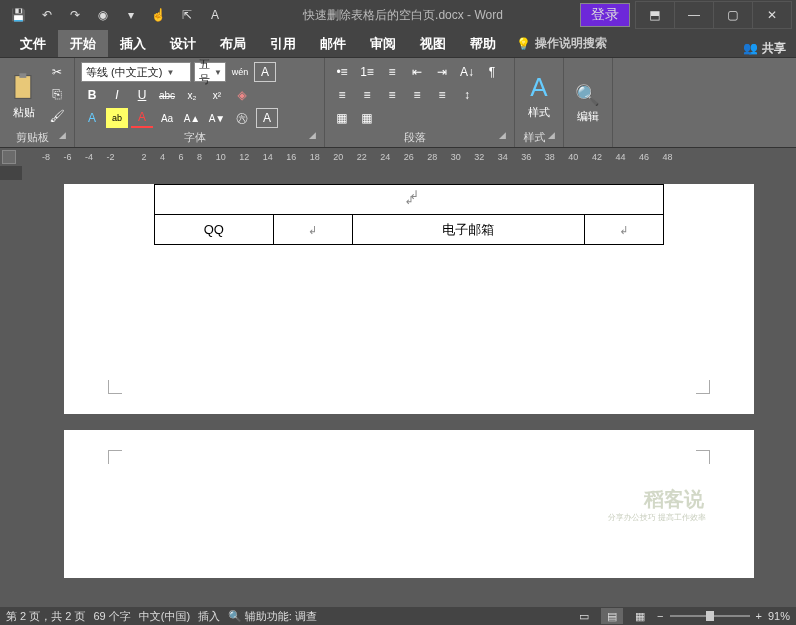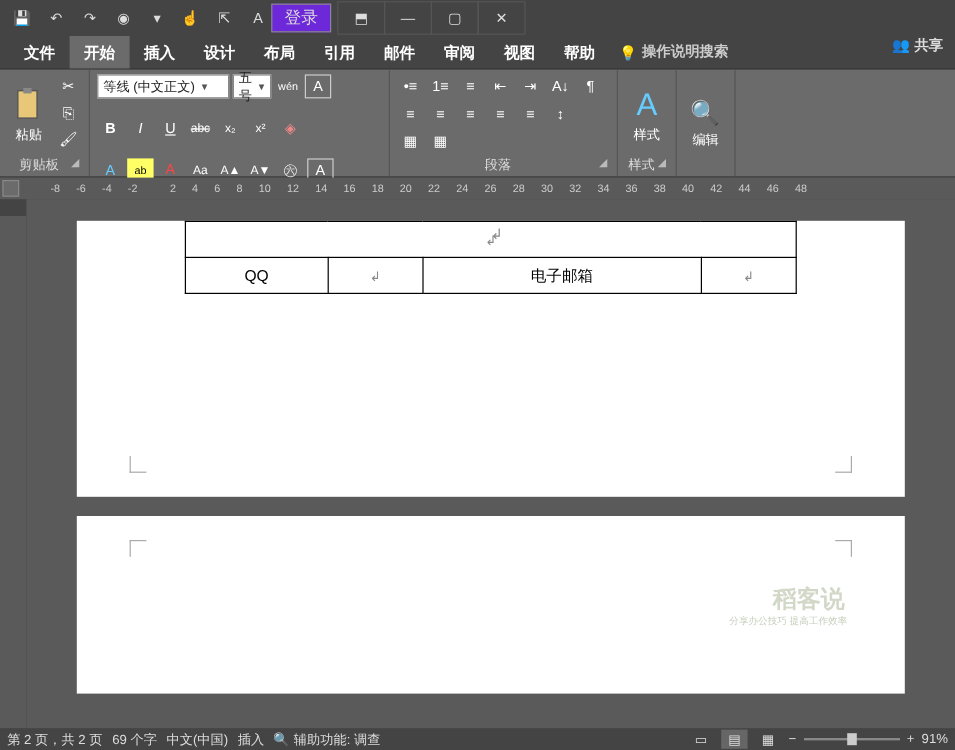--- a/index.html
+++ b/index.html
@@ -12,21 +12,21 @@
 .titlebar .title { flex: 1; text-align: center; color: #bbb; font-size: 12px; }
 .titlebar .wincontrols { display: flex; gap: 0; }
 .titlebar .wincontrols span { width: 40px; height: 28px; display: inline-flex; align-items: center; justify-content: center; color: #ddd; border: 1px solid #555; margin-left: -1px; }
 .titlebar .login { border: 1px solid #888; padding: 2px 10px; color: #ddd; font-size: 14px; margin-right: 6px; background: #6d28d9; }
 
 
 .tabs { height: 28px; display: flex; align-items: stretch; padding-left: 8px; background: #444; border-bottom: 1px solid #333; font-weight: bold; }
 .tab { padding: 0 12px; display: flex; align-items: center; color: #fff; font-size: 13px; cursor: pointer; }
 .tab.active { background: #6b6b6b; }
 .tab.file { color: #fff; }
-.tabs .right { margin-left: auto; padding-right: 10px; display: flex; align-items: flex-start; gap: 6px; color: #ddd; }
+.tabs .right { margin-left: auto; padding-right: 10px; display: flex; align-items: flex-end; gap: 6px; color: #ddd; }
 .tell-me { display: flex; align-items: center; gap: 4px; color: #ccc; font-size: 12px; margin-left: 8px; }
 
 
 .ribbon { height: 90px; background: #6b6b6b; display: flex; border-bottom: 1px solid #333; }
 .group { border-right: 1px solid #555; padding: 4px 6px 2px 6px; display: flex; flex-direction: column; }
 .group-content { flex: 1; display: flex; gap: 4px; }
 .group-label { text-align: center; font-size: 11px; color: #ddd; padding-top: 1px; }
 .group-label .launcher { float: right; font-size: 9px; color: #bbb; margin-right: 2px; }
 .btn-large { width: 36px; display: flex; flex-direction: column; align-items: center; justify-content: center; gap: 2px; font-size: 11px; color: #fff; }
 .btn-large .icon { width: 28px; height: 32px; }
@@ -80,20 +80,21 @@
   <div class="qat">
     <span>💾</span>
     <span>↶</span>
     <span>↷</span>
     <span>◉</span>
     <span>▾</span>
     <span>☝</span>
     <span>⇱</span>
     <span>A</span>
   </div>
+  <div class="title">快速删除表格后的空白页.docx - Word</div>
   <span class="login">登录</span>
   <div class="wincontrols">
     <span>⬒</span>
     <span>—</span>
     <span>▢</span>
     <span>✕</span>
   </div>
 </div>
 
 <div class="tabs">
@@ -130,21 +131,21 @@
       <div class="col">
         <span class="smallbtn">✂</span>
         <span class="smallbtn">⎘</span>
         <span class="smallbtn">🖌</span>
       </div>
     </div>
     <div class="group-label"><span>剪贴板</span><span class="launcher">◢</span></div>
   </div>
 
   <div class="group" style="min-width:250px">
-    <div class="group-content col" style="gap:15px">
+    <div class="group-content col" style="gap:3px">
       <div class="row">
         <div class="combo" style="width:110px">
             <span>等线 (中文正文)</span>
             <span class="arrow">▼</span>
           </div>
         <div class="combo" style="width:32px">
             <span>五号</span>
             <span class="arrow">▼</span>
           </div>
         <span class="smallbtn" style="font-size:9px">wén</span>

